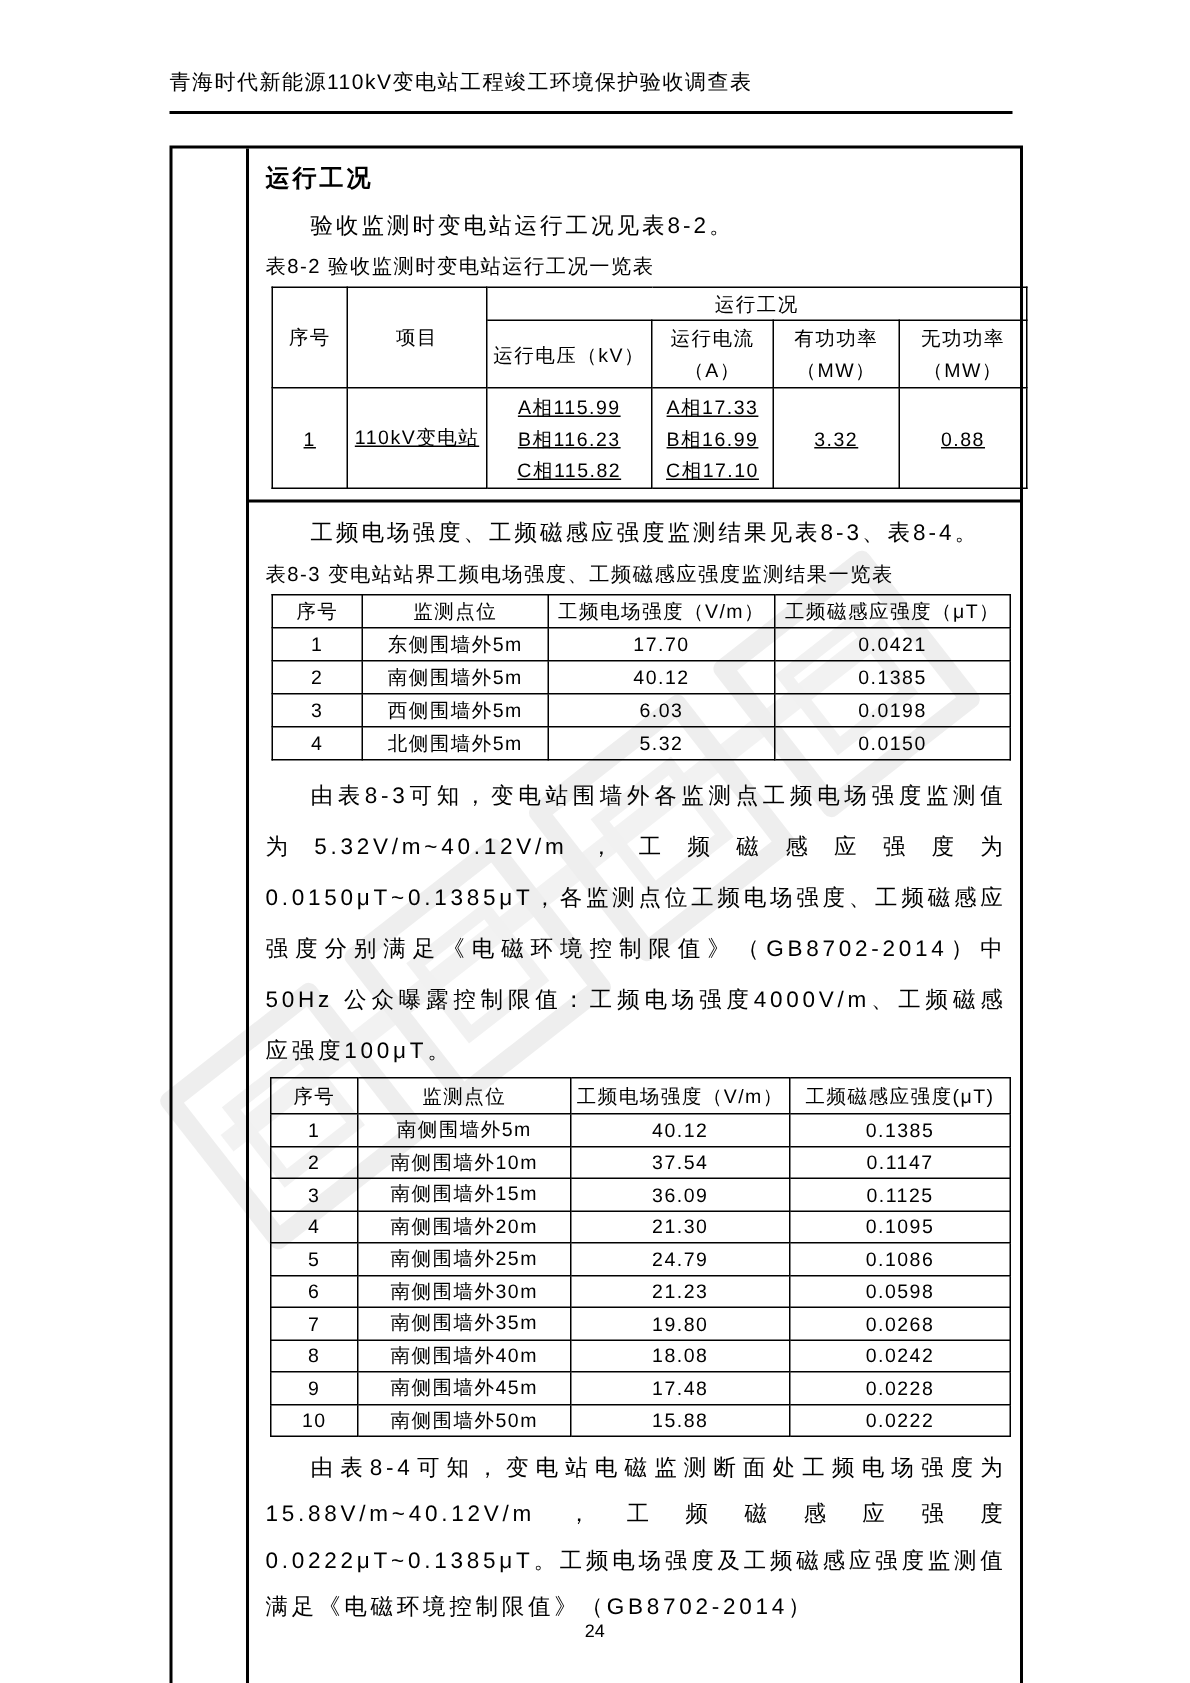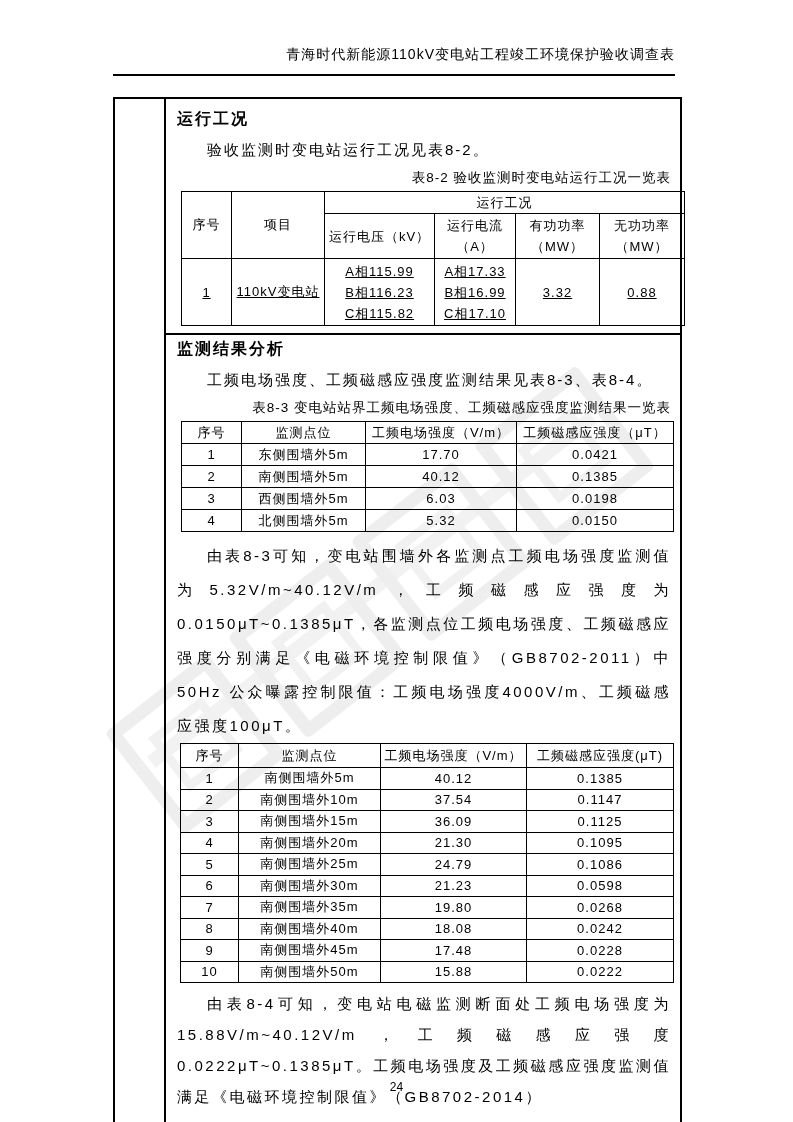--- a/index.html
+++ b/index.html
@@ -7,21 +7,21 @@
     width:793px;height:1122px;
     background:#ffffff;
     position:relative;
     font-family:"Liberation Sans","DejaVu Sans",sans-serif;
     color:#000;
     overflow:hidden;
   }
   
   .doc-header{
     position:absolute;left:113px;top:46px;width:562px;
-    text-align:right;font-size:14px;letter-spacing:1px;
+    text-align:left;font-size:14px;letter-spacing:1px;
   }
   .header-rule{
     position:absolute;left:113px;top:74px;width:562px;height:0;
     border-top:2px solid #000;
   }
   
   .watermark{
     position:absolute;left:60px;top:330px;width:640px;height:540px;
     transform:rotate(-38deg);transform-origin:50% 50%;
     display:flex;align-items:center;justify-content:center;gap:26px;
@@ -47,21 +47,21 @@
     position:absolute;left:0;top:0;bottom:0;width:51px;
     border-right:2px solid #000;box-sizing:border-box;
   }
   .main-col{
     position:absolute;left:51px;top:0;right:0;bottom:0;
     padding:8px 9px 0 11px;box-sizing:border-box;
   }
   
   .section-heading{font-size:16px;font-weight:bold;letter-spacing:2px;margin:2px 0 0 0;}
   .intro-line{font-size:15px;letter-spacing:2px;text-indent:2em;margin:11px 0 0 0;}
-  .table-caption{font-size:13.5px;letter-spacing:1px;text-align:right;margin:9px 0 4px 0;}
+  .table-caption{font-size:13.5px;letter-spacing:1px;text-align:left;margin:9px 0 4px 0;}
   .body-para{
     font-size:15px;letter-spacing:2.5px;text-align:justify;text-indent:2em;
     margin:7px 0 0 0;
   }
   .para-1{line-height:34px;}
   .para-2{line-height:31px;margin-top:5px;}
   .section-divider{
     border-top:2px solid #000;margin:7px 0 4px -11px;width:516px;height:0;
   }
   
@@ -143,21 +143,20 @@
 B相16.99
 C相17.10</td>
         <td>3.32</td>
         <td>0.88</td>
       </tr>
     </tbody>
       </table>
 
     <div class="section-divider"></div>
 
-    <div class="section-heading">监测结果分析</div>
     <div class="intro-line">工频电场强度、工频磁感应强度监测结果见表8-3、表8-4。</div>
 
     <div class="table-caption">表8-3  变电站站界工频电场强度、工频磁感应强度监测结果一览表</div>
     <table class="tbl-data tbl-83">
       <colgroup>
         <col style="width:60px">
           <col style="width:124px">
           <col style="width:151px">
           <col style="width:157px">
       </colgroup>
@@ -190,21 +189,21 @@
           </tr>
           <tr>
             <td>4</td>
             <td>北侧围墙外5m</td>
             <td>5.32</td>
             <td>0.0150</td>
           </tr>
         </tbody>
       </table>
 
-    <div class="body-para para-1">由表8-3可知，变电站围墙外各监测点工频电场强度监测值为5.32V/m~40.12V/m，工频磁感应强度为 0.0150μT~0.1385μT，各监测点位工频电场强度、工频磁感应强度分别满足《电磁环境控制限值》（GB8702-2011）中 50Hz 公众曝露控制限值：工频电场强度4000V/m、工频磁感应强度100μT。</div>
+    <div class="body-para para-1">由表8-3可知，变电站围墙外各监测点工频电场强度监测值为5.32V/m~40.12V/m，工频磁感应强度为 0.0150μT~0.1385μT，各监测点位工频电场强度、工频磁感应强度分别满足《电磁环境控制限值》（GB8702-2014）中 50Hz 公众曝露控制限值：工频电场强度4000V/m、工频磁感应强度100μT。</div>
 
     <table class="tbl-data tbl-84">
       <colgroup>
         <col style="width:58px">
           <col style="width:142px">
           <col style="width:146px">
           <col style="width:147px">
       </colgroup>
     <thead>
           <tr>

